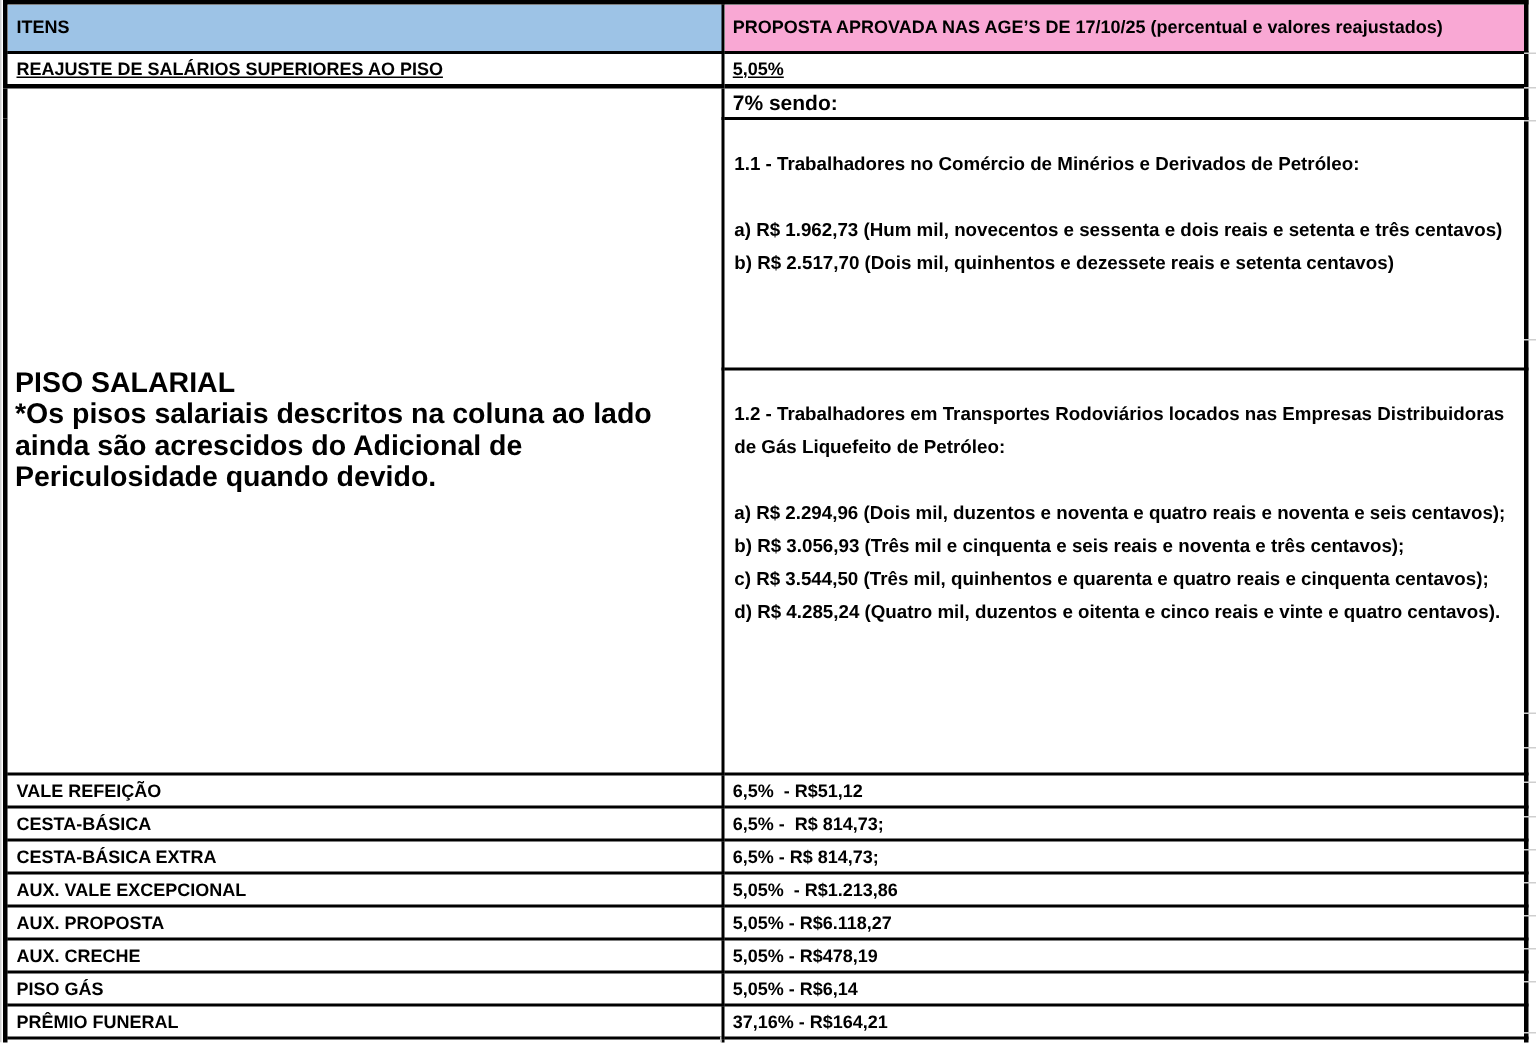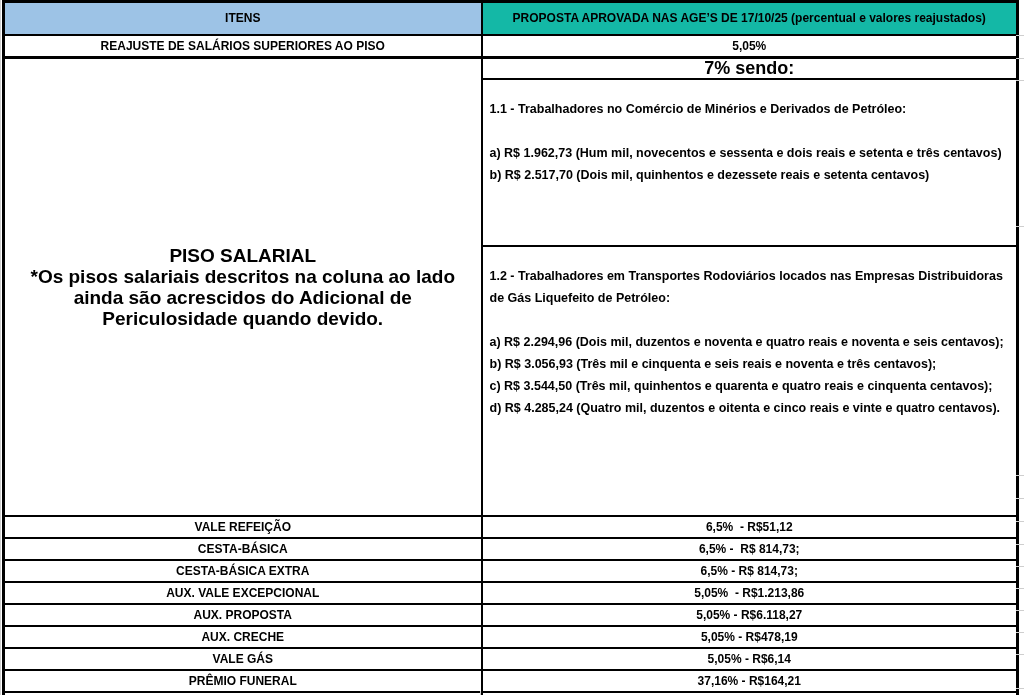--- a/index.html
+++ b/index.html
@@ -15,31 +15,30 @@
   .sheet { position: absolute; left: 2px; top: 0; }
   table.proposal {
     border-collapse: collapse;
     table-layout: fixed;
     width: 1014px;
     border: 3px solid #000;
   }
   td {
     border: 2px solid #000;
     padding: 0 6px;
-    text-align: center;
     vertical-align: middle;
     font-size: 12px;
     line-height: 15px;
     overflow: hidden;
   }
   .r-head td { height: 31px; font-size: 12px; }
   .hd-items { background: #9dc3e6; }
-  .hd-prop  { background: #14b8a6; }
-  .r-reajuste td { height: 20px; border-bottom: 3px solid #000; }
-  .r-sendo .sendo { height: 19px; font-size: 18px; }
+  .hd-prop  { background: #f9a8d4; }
+  .r-reajuste td { height: 20px; border-bottom: 3px solid #000; text-decoration: underline; }
+  .r-sendo .sendo { height: 19px; font-size: 14px; }
   .piso-cell { vertical-align: middle; font-size: 19px; line-height: 21px; padding: 0 5px; }
   .r-block1 td { height: 143px; border-radius: 19px; }
   .r-block2 td { height: 246px; }
   .block {
     text-align: left;
     vertical-align: top;
     white-space: pre-line;
     font-size: 12.5px;
     line-height: 22px;
     padding: 18px 7px 4px 7px;
@@ -110,21 +109,21 @@
       </tr>
       <tr class="r-simple">
         <td class="lbl">AUX. PROPOSTA</td>
         <td class="val">5,05% - R$6.118,27</td>
       </tr>
       <tr class="r-simple">
         <td class="lbl">AUX. CRECHE</td>
         <td class="val">5,05% - R$478,19</td>
       </tr>
       <tr class="r-simple">
-        <td class="lbl">VALE GÁS</td>
+        <td class="lbl">PISO GÁS</td>
         <td class="val">5,05% - R$6,14</td>
       </tr>
       <tr class="r-simple">
         <td class="lbl">PRÊMIO FUNERAL</td>
         <td class="val">37,16% - R$164,21</td>
       </tr>
 
       <tr class="r-plr">
         <td class="lbl">PLR</td>
         <td class="val">180% (150% + R$500,00 de parcela fixa, pagos até o último dia útil do mês de outubro/2025). Após 06 meses os 30% restantes.</td>

